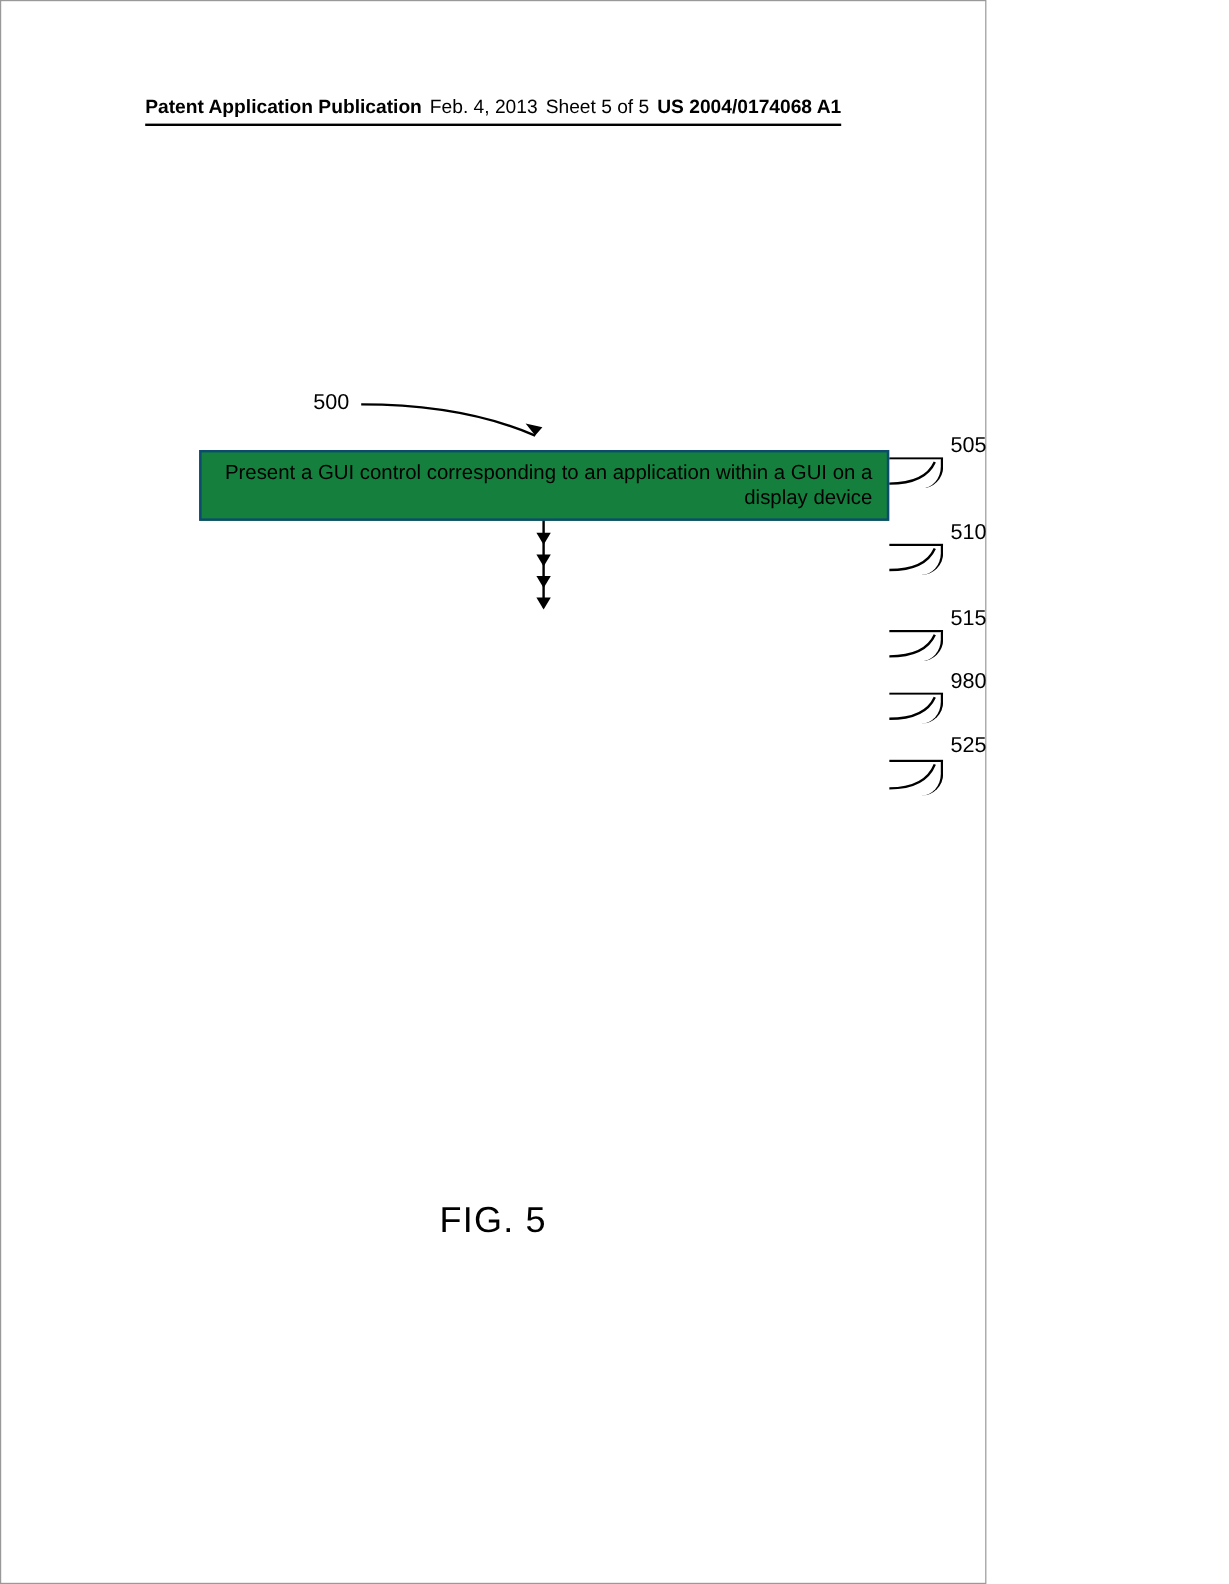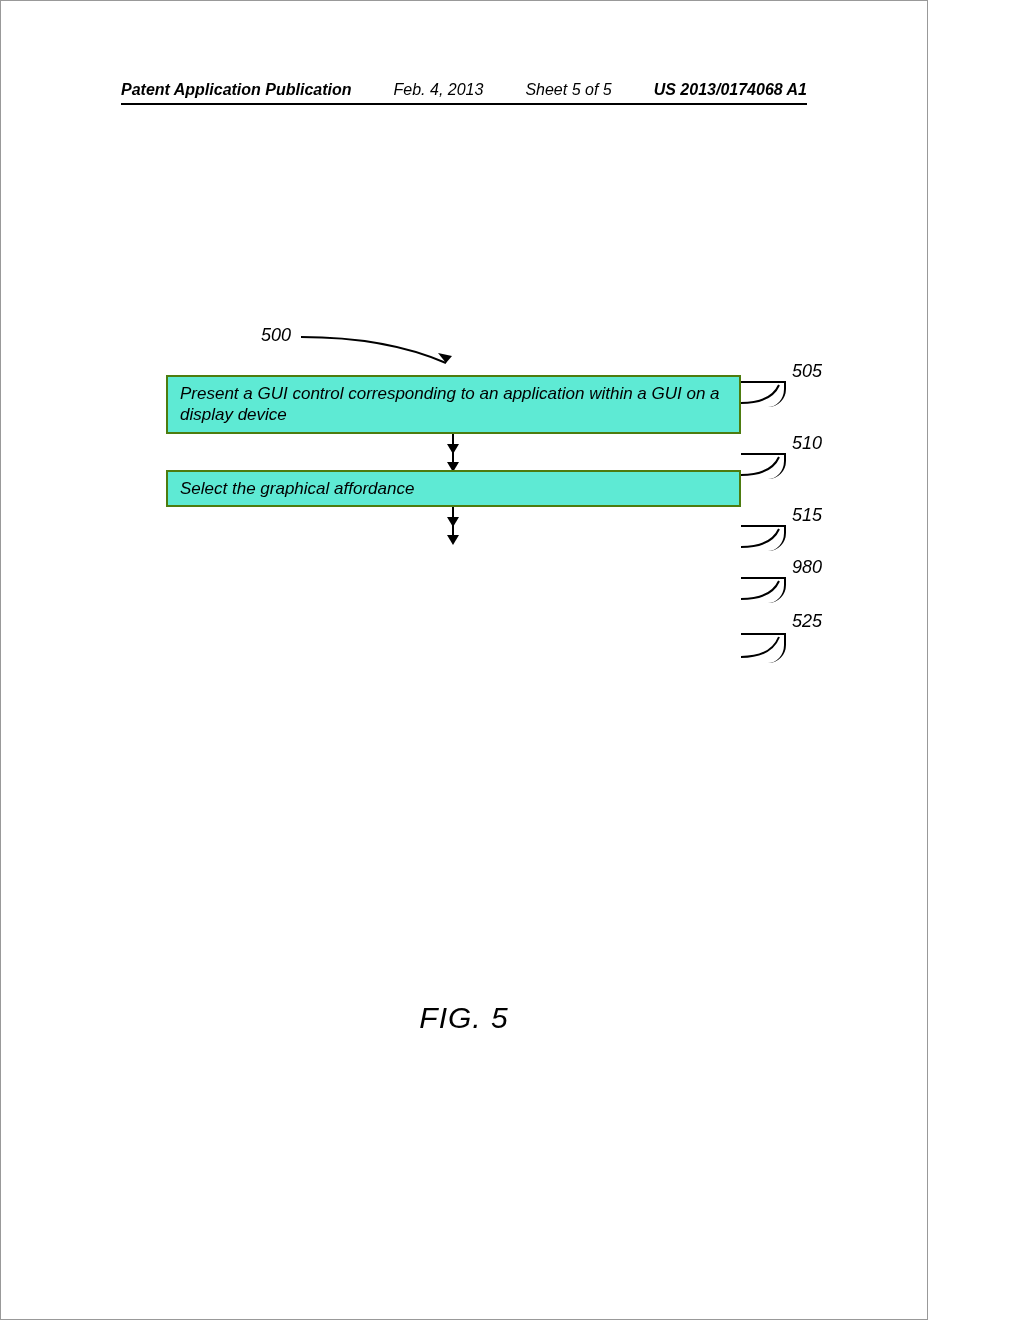--- a/index.html
+++ b/index.html
@@ -6,24 +6,23 @@
   body {
     font-family: Arial, Helvetica, sans-serif;
     background: #fff;
     width: 1024px;
     height: 1320px;
     position: relative;
   }
   .page {
     position: absolute;
     top: 0; left: 0;
-    width: 928px;
+    width: 822px;
     height: 1320px;
     border: 1px solid #999;
-    font-style: italic;
   }
   .header {
     position: absolute;
     top: 80px;
     left: 120px;
     right: 120px;
     border-bottom: 2px solid #000;
     padding-bottom: 4px;
     display: flex;
     justify-content: space-between;
@@ -42,27 +41,27 @@
   .start-label {
     position: absolute;
     top: -6px;
     left: 95px;
     font-size: 18px;
   }
 
   .step {
     position: relative;
     width: 575px;
-    border: 2px solid #4d7c0f;
+    border: 2px solid #0c4a6e;
     padding: 6px 12px;
-    text-align: left;
+    text-align: right;
     font-size: 17px;
     line-height: 1.25;
     margin-bottom: 0;
-    background: #5eead4;
+    background: #15803d;
   }
 
   .arrow-down {
     width: 2px;
     height: 18px;
     background: #000;
     margin: 0 auto;
     position: relative;
   }
   .arrow-down::after {
@@ -103,21 +102,21 @@
 </style>
 </head>
 <body>
 
 <div class="page">
 
   <div class="header">
     <span class="pub-label">Patent Application Publication</span>
     <span>Feb. 4, 2013</span>
     <span>Sheet 5 of 5</span>
-    <span class="pub-label">US 2013/0174068 A1</span>
+    <span class="pub-label">US 2004/0174068 A1</span>
   </div>
 
   <div class="diagram">
 
     <div class="start-label">500</div>
 
     <svg class="start-arrow-svg" style="left:130px; top:-2px;" width="170" height="48">
       <path d="M5 8 Q 90 8 150 34" stroke="#000" stroke-width="2" fill="none"></path>
       <polygon points="150,34 142,24 156,27" fill="#000"></polygon>
     </svg>
@@ -133,23 +132,20 @@
 
     <div class="arrow-down" style="width:2px; margin-left:286px;"></div>
 
     <svg class="callout" style="top:122px; left:575px; width:45px; height:26px;">
       <path d="M0 20 Q 30 20 38 2" stroke="#000" stroke-width="2" fill="none"></path>
     </svg>
     <div class="ref-label" style="top:102px; left:626px;">510</div>
 
     <div class="arrow-down" style="margin-left:286px;"></div>
 
-    <div class="step">
-      <span>Select the graphical affordance</span>
-    </div>
     <svg class="callout" style="top:194px; left:575px; width:45px; height:26px;">
       <path d="M0 20 Q 30 20 38 2" stroke="#000" stroke-width="2" fill="none"></path>
     </svg>
     <div class="ref-label" style="top:174px; left:626px;">515</div>
 
     <div class="arrow-down" style="margin-left:286px;"></div>
 
     <svg class="callout" style="top:246px; left:575px; width:45px; height:26px;">
       <path d="M0 20 Q 30 20 38 2" stroke="#000" stroke-width="2" fill="none"></path>
     </svg>

